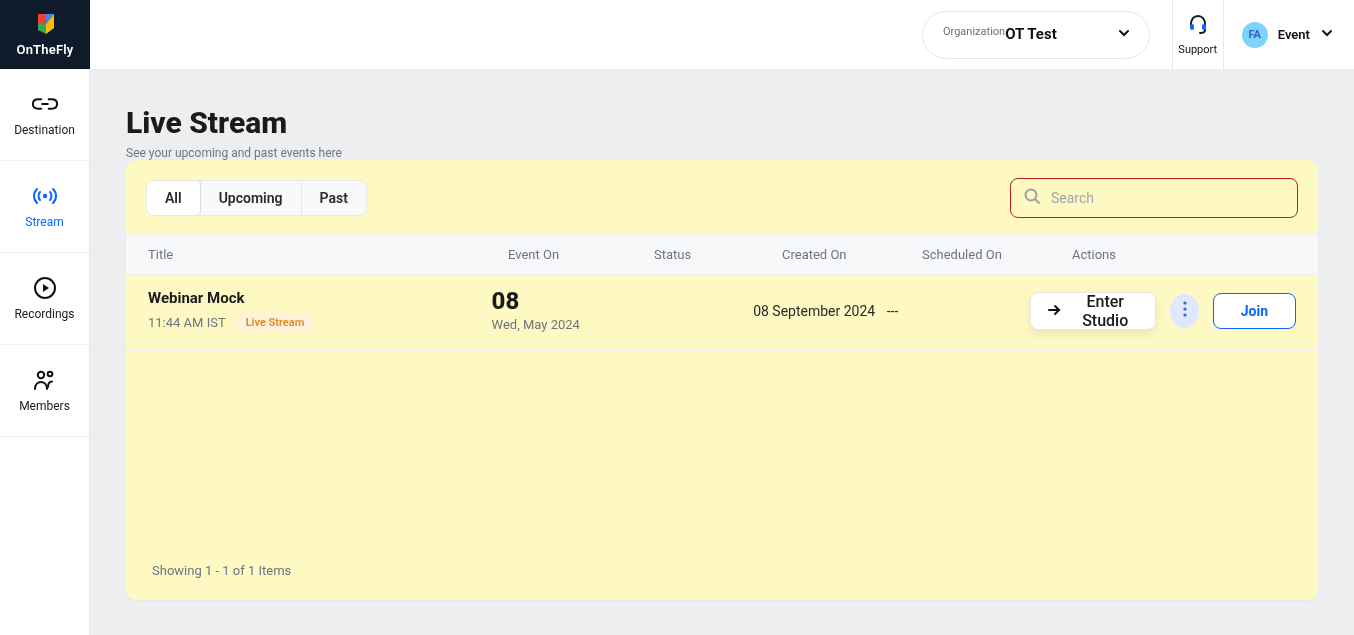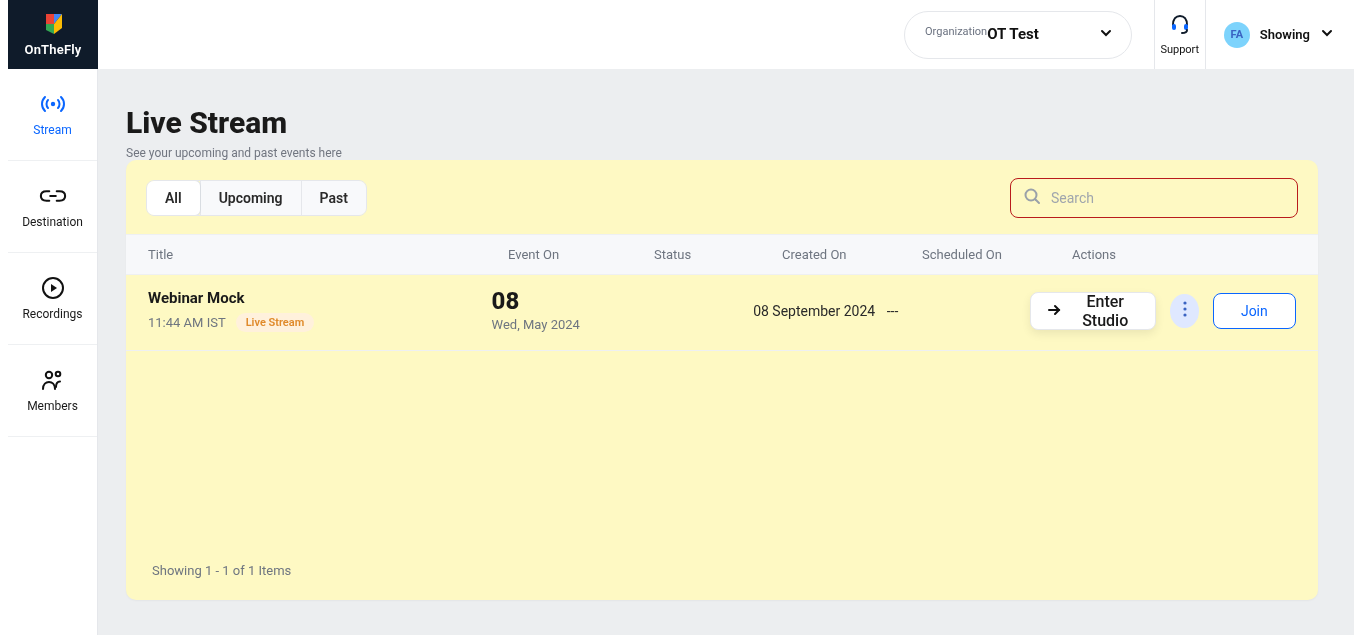--- a/index.html
+++ b/index.html
@@ -1,19 +1,19 @@
 <!DOCTYPE html>
 <html><head>
 <meta charset="utf-8">
 <style>
 * { box-sizing: border-box; margin: 0; padding: 0; font-family: -apple-system, BlinkMacSystemFont, "Segoe UI", Roboto, Helvetica, Arial, sans-serif; }
 html, body { width: 1354px; height: 635px; overflow: hidden; background: #fff; }
 
 
-.sidebar { position: absolute; left: 8px; top: 0; width: 90px; height: 635px; background: #fff; border-right: 1px solid #e5e7eb; z-index: 10; }
+.sidebar { position: absolute; left: 0; top: 0; width: 90px; height: 635px; background: #fff; border-right: 1px solid #e5e7eb; z-index: 10; }
 .logo-block { width: 90px; height: 69px; background: #0f1b2a; display: flex; flex-direction: column; align-items: center; justify-content: center; gap: 4px; }
 .logo-mark { width: 26px; height: 26px; position: relative; }
 .logo-mark svg { display: block; }
 .logo-text { color: #fff; font-size: 13px; font-weight: 600; letter-spacing: .2px; }
 .nav { display: flex; flex-direction: column; }
 .nav-item { height: 92px; display: flex; flex-direction: column; align-items: center; justify-content: center; gap: 8px; border-bottom: 1px solid #eef0f2; color: #1a1a1a; cursor: pointer; }
 .nav-item.active { color: #0a66ff; }
 .nav-item .nav-label { font-size: 12px; }
 .nav-icon { width: 28px; height: 22px; display: flex; align-items: center; justify-content: center; }
 
@@ -68,62 +68,62 @@
 .event-day { font-size: 24px; font-weight: 800; color: #1a1a1a; line-height: 1; }
 .event-date { font-size: 13px; color: #6e7580; margin-top: 4px; }
 
 .row-status { width: 128px; font-size: 13px; color: #6e7580; }
 .row-created { width: 140px; font-size: 14px; color: #2a2a2a; }
 .row-scheduled { width: 150px; font-size: 14px; color: #2a2a2a; }
 
 .row-actions { flex: 1; display: flex; align-items: center; gap: 14px; }
 .enter-studio { height: 38px; border: 1px solid #e5e7eb; border-radius: 8px; padding: 0 16px; display: flex; align-items: center; gap: 10px; font-size: 16px; font-weight: 500; color: #1a1a1a; background: #fff; box-shadow: 0 4px 10px rgba(0,0,0,.08); cursor: pointer; }
 .kebab { width: 34px; height: 34px; border-radius: 50%; background: #dfe8ff; display: flex; align-items: center; justify-content: center; cursor: pointer; }
-.join { width: 100px; height: 36px; border: 1.5px solid #0a66ff; color: #0a66ff; background: #fff; border-radius: 8px; font-size: 14px; font-weight: 400; cursor: pointer; }
+.join { width: 100px; height: 36px; border: 1.5px solid #0a66ff; color: #0a66ff; background: #fff; border-radius: 8px; font-size: 14px; font-weight: 700; cursor: pointer; }
 
 .spacer { height: 196px; }
 .footer { padding: 16px 26px 22px 26px; font-size: 13px; color: #6e7580; }
 </style>
 </head>
 <body>
 
 <div class="sidebar">
   <div class="logo-block">
     <div class="logo-mark">
       <svg width="26" height="26" viewBox="0 0 26 26">
         <polygon points="6,2 14,2 14,12 6,12" fill="#ea4335"></polygon>
         <polygon points="14,2 22,2 14,12" fill="#4285f4"></polygon>
         <polygon points="14,12 22,2 22,16 14,22" fill="#fbbc05"></polygon>
         <polygon points="6,12 14,12 14,22 6,18" fill="#34a853"></polygon>
       </svg>
     </div>
     <div class="logo-text"><span>OnTheFly</span></div>
   </div>
   <div class="nav">
+    <div class="nav-item">
+      <span class="nav-icon">
+        <svg width="30" height="18" viewBox="0 0 30 18" fill="none" stroke="#111" stroke-width="2.2" stroke-linecap="round">
+          <path d="M12 9 L18 9"></path>
+          <path d="M11 4 L8 4 C4 4 2 6 2 9 C2 12 4 14 8 14 L11 14"></path>
+          <path d="M19 4 L22 4 C26 4 28 6 28 9 C28 12 26 14 22 14 L19 14"></path>
+        </svg>
+      </span>
+      <span class="nav-label">Destination</span>
+    </div>
     <div class="nav-item active">
       <span class="nav-icon">
         <svg width="28" height="22" viewBox="0 0 28 22" fill="none" stroke="#0a66ff" stroke-width="2" stroke-linecap="round">
           <path d="M6 4 C2 8, 2 14, 6 18"></path>
           <path d="M9 7 C7 9, 7 13, 9 15"></path>
           <path d="M22 4 C26 8, 26 14, 22 18"></path>
           <path d="M19 7 C21 9, 21 13, 19 15"></path>
           <circle cx="14" cy="11" r="2.2" fill="#0a66ff" stroke="none"></circle>
         </svg>
       </span>
       <span class="nav-label">Stream</span>
-    </div>
-    <div class="nav-item">
-      <span class="nav-icon">
-        <svg width="30" height="18" viewBox="0 0 30 18" fill="none" stroke="#111" stroke-width="2.2" stroke-linecap="round">
-          <path d="M12 9 L18 9"></path>
-          <path d="M11 4 L8 4 C4 4 2 6 2 9 C2 12 4 14 8 14 L11 14"></path>
-          <path d="M19 4 L22 4 C26 4 28 6 28 9 C28 12 26 14 22 14 L19 14"></path>
-        </svg>
-      </span>
-      <span class="nav-label">Destination</span>
     </div>
     <div class="nav-item">
       <span class="nav-icon">
         <svg width="26" height="26" viewBox="0 0 26 26" fill="none" stroke="#111" stroke-width="2">
           <circle cx="13" cy="13" r="10"></circle>
           <polygon points="11,9 17,13 11,17" fill="#111" stroke="none"></polygon>
         </svg>
       </span>
       <span class="nav-label">Recordings</span>
     </div>
@@ -159,21 +159,21 @@
         <path d="M4 12 C4 6 7 3 11 3 C15 3 18 6 18 12" stroke="#0f1b2a" stroke-width="2" fill="none" stroke-linecap="round"></path>
         <rect x="3" y="11" width="4" height="6" rx="2" fill="#0a66ff"></rect>
         <rect x="15" y="11" width="4" height="6" rx="2" fill="#0a66ff"></rect>
         <path d="M18 17 C18 19 16 20 13 20" stroke="#0f1b2a" stroke-width="2" fill="none" stroke-linecap="round"></path>
       </svg>
     </span>
     <span class="support-label">Support</span>
   </div>
   <div class="user">
     <span class="avatar">FA</span>
-    <span class="user-name">Showing</span>
+    <span class="user-name">Event</span>
     <span>
       <svg class="chevron" viewBox="0 0 14 14" fill="none" stroke="#111" stroke-width="2" stroke-linecap="round">
           <path d="M3 5 L7 9 L11 5"></path>
         </svg>
     </span>
   </div>
 </div>
 
 <div class="content">
   <h1 class="page-title">Live Stream</h1>

